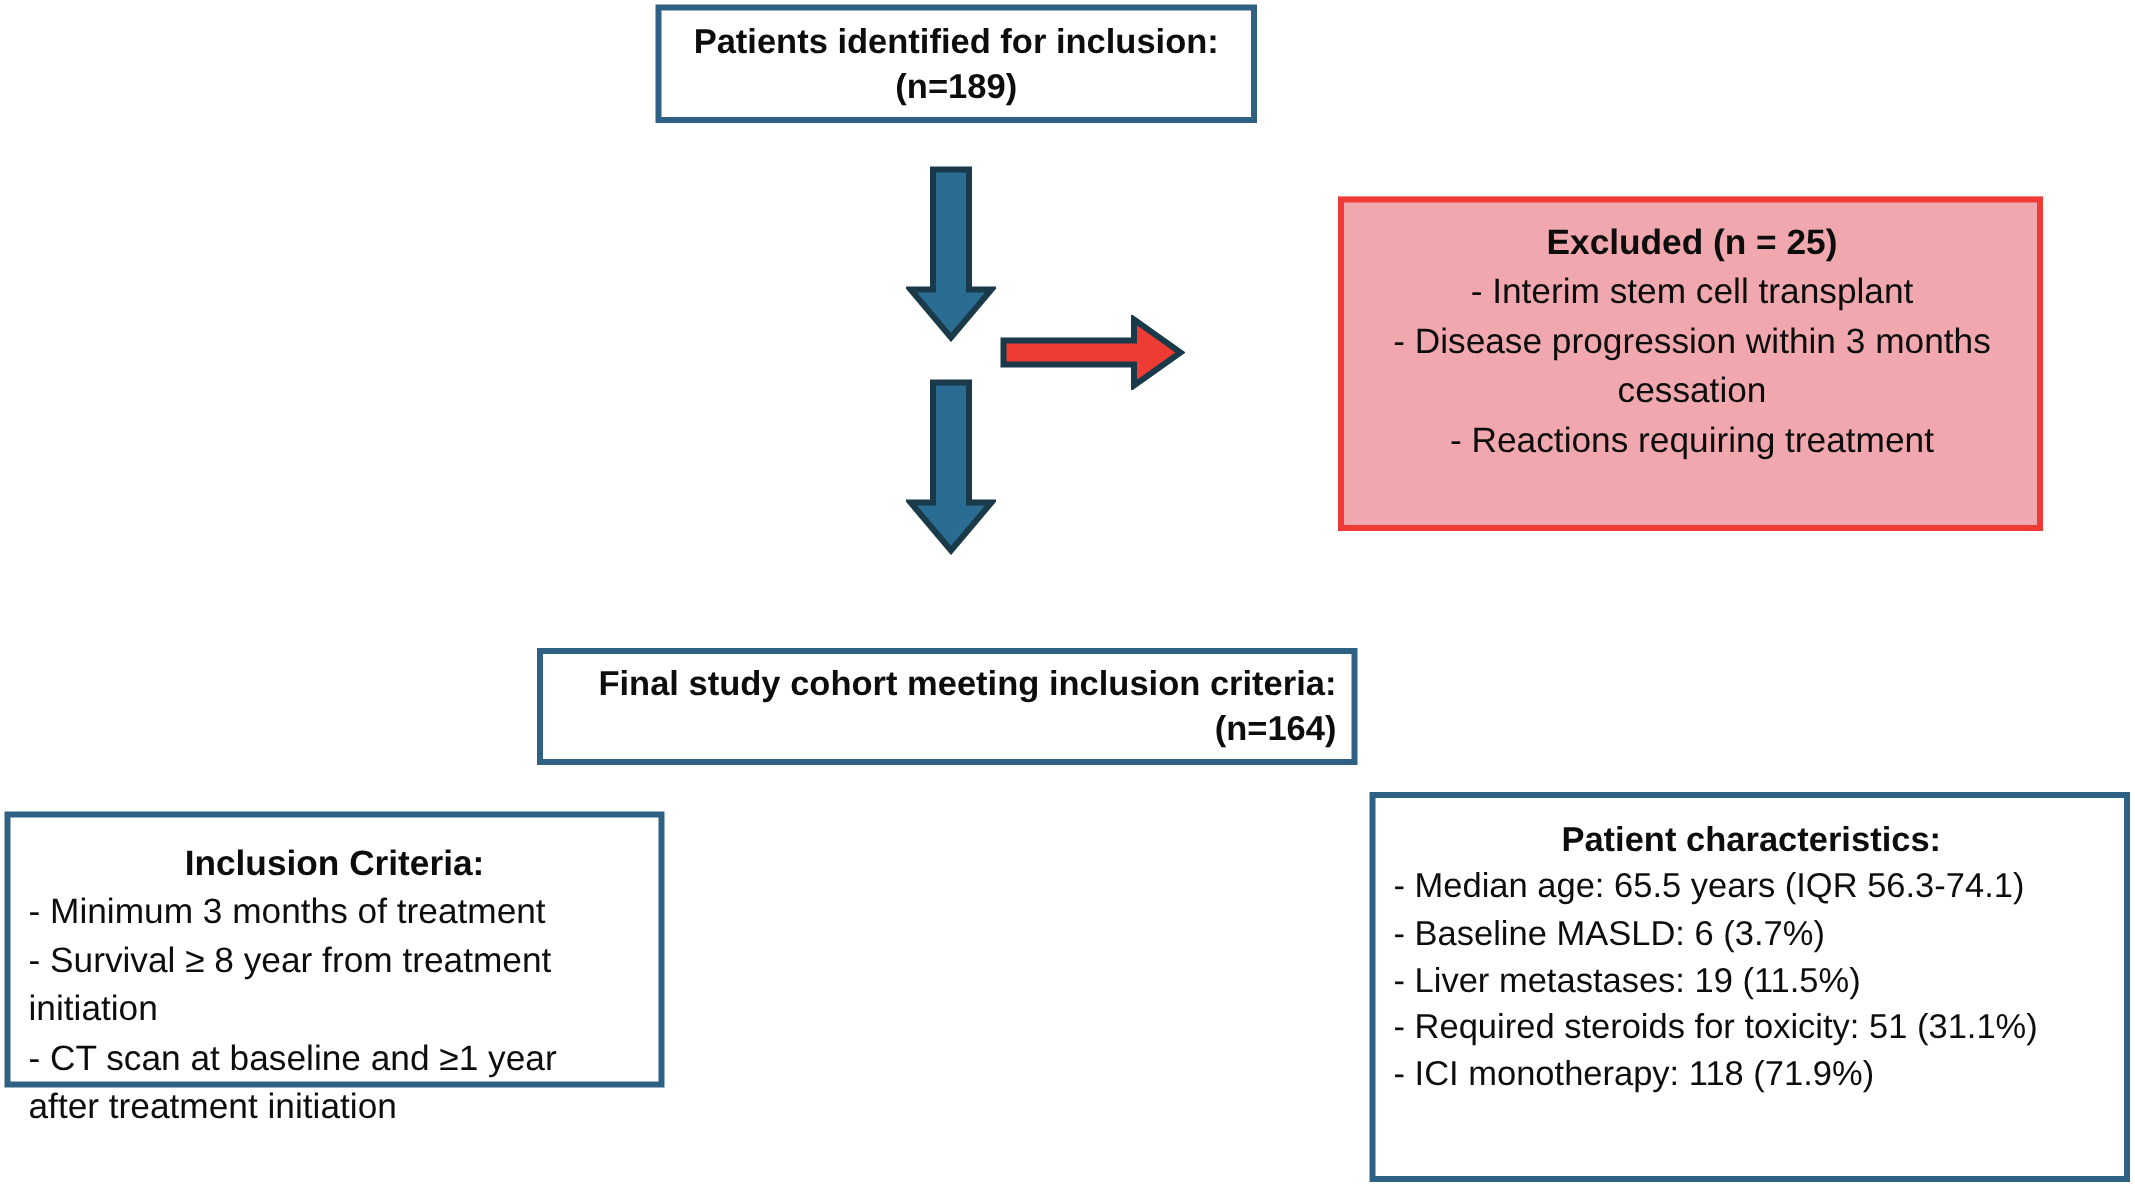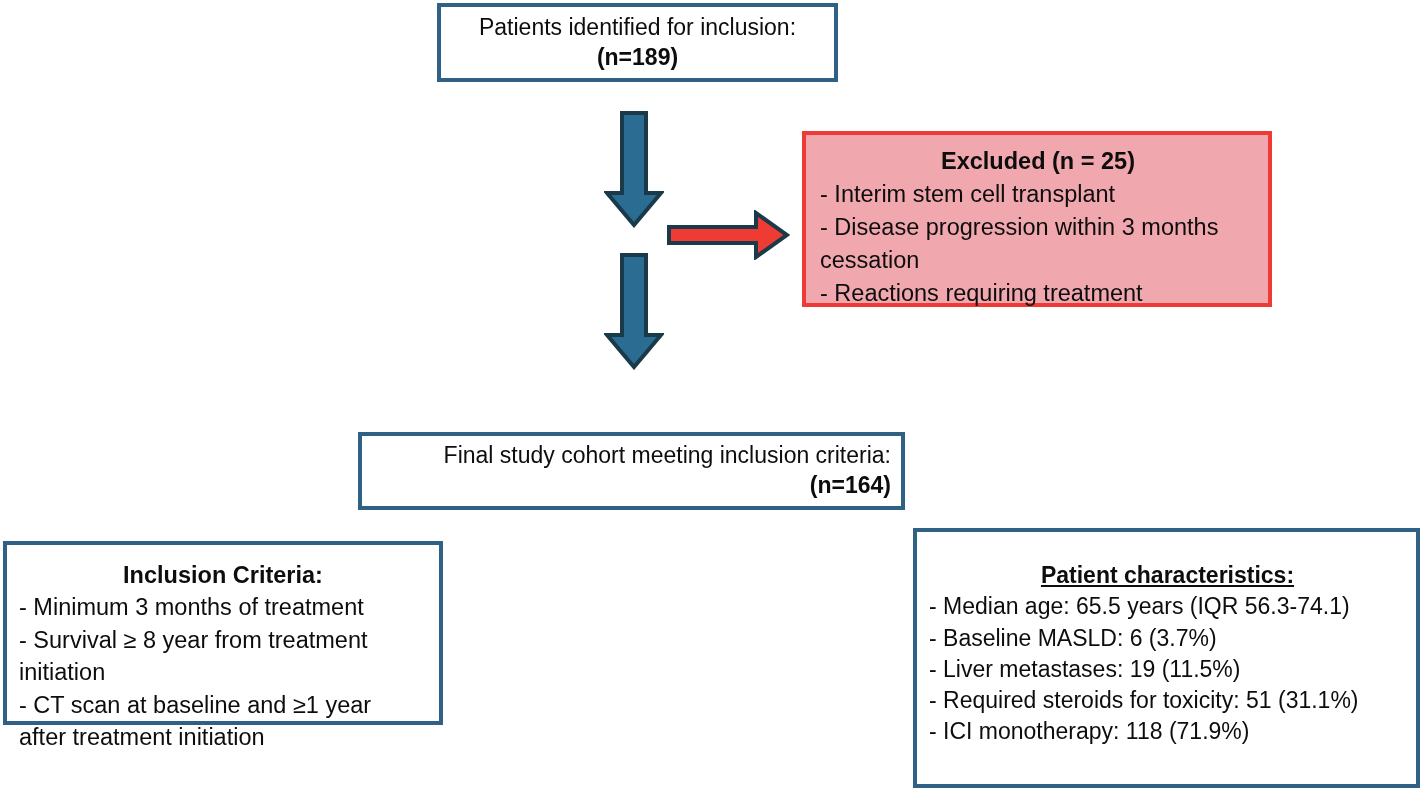--- a/index.html
+++ b/index.html
@@ -40,37 +40,38 @@
     border-color: #ef3b36;
     background: #f0a8ae;
   }
 
   .line {
     display: block;
     line-height: 1.30;
     font-size: 23px;
     white-space: pre-wrap;
   }
-  .line.center { text-align: center; }
+  .line.center { text-align: center; font-weight: bold; }
   .line.left   { text-align: left; }
   .line.bold   { font-weight: bold; }
 
   
   #box-identified {
     left: 437px;  top: 3px;
     width: 401px; height: 79px;
     padding: 0 10px;
   }
   #box-identified .line { font-size: 23px; }
 
   #box-excluded {
-    left: 802px;  top: 131px;
-    width: 470px; height: 176px;
+    left: 892px;  top: 131px;
+    width: 470px; height: 223px;
     padding: 6px 12px 6px 14px;
     justify-content: flex-start;
+    align-items: center;
   }
   #box-excluded .line { font-size: 23.5px; line-height: 1.40; }
   #box-excluded .line:first-child { margin-top: 4px; }
 
   #box-final {
     left: 358px;  top: 432px;
     width: 547px; height: 78px;
     padding: 0 10px;
     align-items: flex-end;
   }
@@ -85,21 +86,21 @@
   #box-inclusion .line { font-size: 23.5px; line-height: 1.38; }
   #box-inclusion .line:first-child { margin-top: 8px; }
 
   #box-characteristics {
     left: 913px;  top: 528px;
     width: 507px; height: 260px;
     padding: 6px 10px 6px 12px;
     justify-content: flex-start;
   }
   #box-characteristics .line { font-size: 23px; line-height: 1.36; }
-  #box-characteristics .line:first-child { margin-top: 22px; text-decoration: underline; }
+  #box-characteristics .line:first-child { margin-top: 6px; }
 
   
   .arrow {
     position: absolute;
   }
   .arrow svg { display: block; }
 
   #arrow-down-1 { left: 604px; top: 110px;  width: 60px;  height: 118px; }
   #arrow-down-2 { left: 604px; top: 252px;  width: 60px;  height: 118px; }
   #arrow-right-excluded { left: 666px; top: 210px; width: 124px; height: 50px; }

